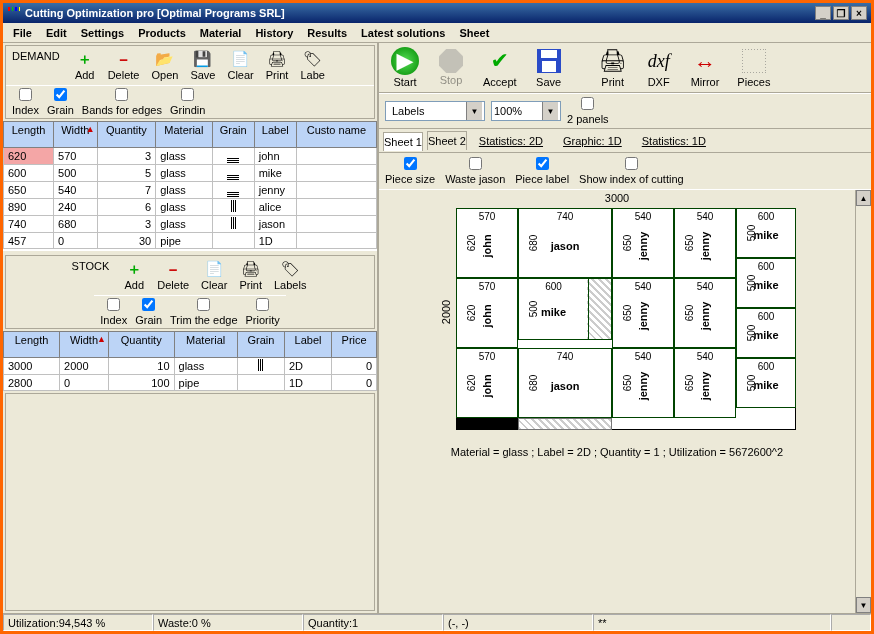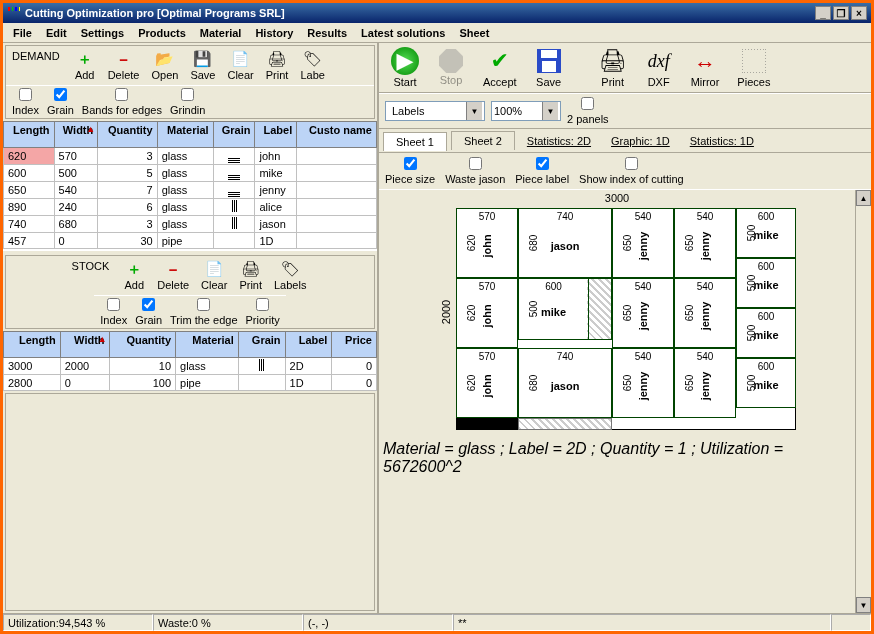--- a/index.html
+++ b/index.html
@@ -22,55 +22,55 @@
 .demand-panel { flex:0 0 auto; }
 .stock-panel { flex:0 0 auto;align-items:center; }
 .toolstrip { display:flex; align-items:flex-start; padding:2px 4px; gap:4px; }
 .tbtn { display:flex; flex-direction:column; align-items:center; gap:1px; padding:2px 4px; cursor:pointer; min-width:30px; }
 .tbtn-icon { width:18px; height:18px; display:flex; align-items:center; justify-content:center; font-size:15px; }
 .tbtn-label { font-size:11px; }
 .checkrow { display:flex; align-items:center; gap:8px; padding:2px 6px; border-top:1px solid #fff; flex-wrap:wrap; }
 .chk { display:flex; align-items:center; gap:3px;flex-direction:column; }
 .chk input { margin:0; }
 .grid { border-collapse:collapse; width:100%; font-size:11px; }
-.grid th { background:#bcd4f6; border:1px solid #808080; padding:2px 4px; text-align:right; font-weight:bold; height:26px; vertical-align:top; position:relative; }
+.grid th { background:#bcd4f6; border:1px solid #808080; padding:2px 4px; text-align:center; font-weight:normal; height:26px; vertical-align:top; position:relative; }
 .grid th .sort { color:#c00; font-size:9px; position:absolute; top:2px; right:2px; }
 .grid td { border:1px solid #c0c0c0; padding:1px 4px; background:#fff; height:16px; }
 .grid td.num { text-align:right; }
 .grid td.sel { background:#f4a6a6; }
 .gridwrap { background:#fff; overflow:auto; position:relative; }
 .demand-grid-wrap { height:130px; }
 .stock-grid-wrap { height:60px; }
 .tool-row { display:flex; align-items:center; padding:2px 6px; gap:6px; }
 .big-tool { display:flex; flex-direction:column; align-items:center; gap:1px; padding:2px 6px; cursor:pointer; min-width:40px; }
 .big-icon { width:28px; height:28px; display:flex; align-items:center; justify-content:center; font-size:22px; }
 .droprow { display:flex; align-items:center; gap:6px; padding:3px 6px; border-top:1px solid #fff; border-bottom:1px solid #aca899; }
 .combo { border:1px solid #7f9db9; background:#fff; height:20px; display:flex; align-items:center; padding:0 2px; }
 .combo-arrow { width:16px; height:18px; background:#d4d0c8; border-left:1px solid #808080; display:flex; align-items:center; justify-content:center; font-size:8px; }
 .tabstrip { display:flex; align-items:center; padding:2px 4px; gap:4px; border-bottom:1px solid #aca899; }
-.tab { border:1px solid #aca899; border-bottom:none; padding:3px 12px; background:#ece9d8; cursor:pointer; font-size:11px; }
+.tab { border:1px solid #aca899; border-bottom:none; padding:3px 0; background:#ece9d8; cursor:pointer; font-size:11px; }
 .tab.active { background:#fff; position:relative; top:1px; }
 .tab.link { border:none; background:none; text-decoration:underline; color:#000; padding:3px 8px; }
 .viz-check { display:flex; gap:10px; padding:4px 6px; border-bottom:1px solid #fff; }
 .sheetarea { flex:1; background:#ece9d8; position:relative; overflow:hidden; display:flex; }
 .sheet-scroll { flex:1; overflow:auto; background:#ece9d8; padding:4px; display:flex; flex-direction:column; align-items:center; }
 .sheet-canvas { background:#fff; position:relative; }
 .vscroll { width:16px; background:#ece9d8; border-left:1px solid #aca899; display:flex; flex-direction:column; }
 .vscroll .sbtn { height:16px; border:1px solid #808080; background:#d4d0c8; display:flex; align-items:center; justify-content:center; font-size:8px; }
 .vscroll .track { flex:1; background:#ece9d8; }
 .sheet-dim { position:absolute; font-size:11px; }
 .piece { position:absolute; border:1px solid #004400; background:#fff; }
 .piece .pw { position:absolute; top:2px; left:50%; transform:translateX(-50%); font-size:10px; }
 .piece .ph { position:absolute; top:50%; transform:translateY(-50%) rotate(-90deg); font-size:10px; transform-origin:center; }
 .piece .plbl { position:absolute; top:55%; left:50%; transform:translate(-50%,-50%); font-size:11px; font-weight:bold; }
 .piece .plbl.vert { transform:translate(-50%,-50%) rotate(-90deg); }
 .hatch { background:repeating-linear-gradient(45deg,#ccc,#ccc 2px,#fff 2px,#fff 5px); }
 .blackbar { background:#000; position:absolute; }
 .sheet-outline { position:absolute; border:1px solid #000; }
-.sheet-caption { font-size:16px; padding-top:10px;font-style:italic; }
+.sheet-caption { font-size:11px; padding-top:16px; }
 .statusbar { height:18px; background:#ece9d8; border-top:1px solid #aca899; display:flex; align-items:center; font-size:11px; }
 .stat { height:100%; border:1px inset #fff; padding:0 4px; display:flex; align-items:center; }
 .grain-icon { display:inline-flex; gap:1px; }
 .grain-icon span { width:1px; height:12px; background:#000; }
 .grain-icon.h span { width:12px; height:1px; }
 .grain-icon.h { flex-direction:column; }
 </style>
 </head>
 <body>
 
@@ -523,17 +523,18 @@
           <div class="track"></div>
           <div class="sbtn">▼</div>
         </div>
       </div>
     </div>
   </div>
 
   <div class="statusbar">
     <div class="stat" style="width:150px">Utilization:94,543 %</div>
     <div class="stat" style="width:150px">Waste:0 %</div>
+    <div class="stat" style="width:140px">Quantity:1</div>
     <div class="stat" style="width:150px">(-, -)</div>
     <div class="stat" style="flex:1">**</div>
     <div class="stat" style="width:40px"></div>
   </div>
 </div>
 
 </body></html>

